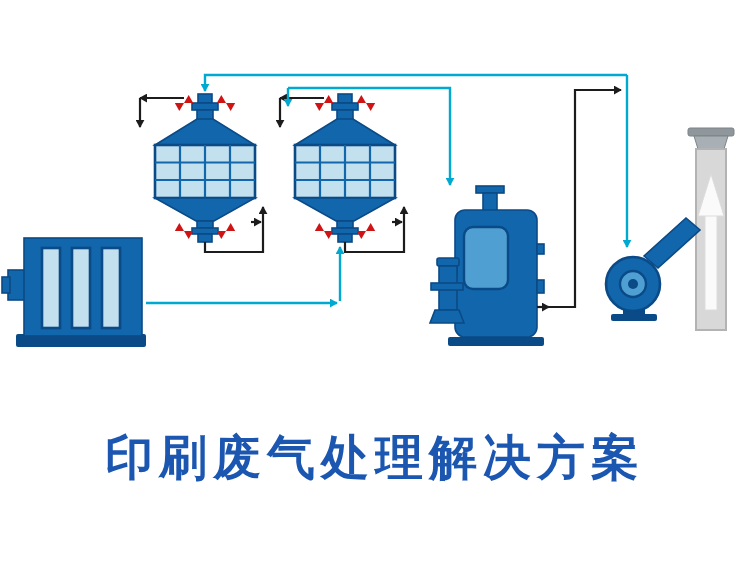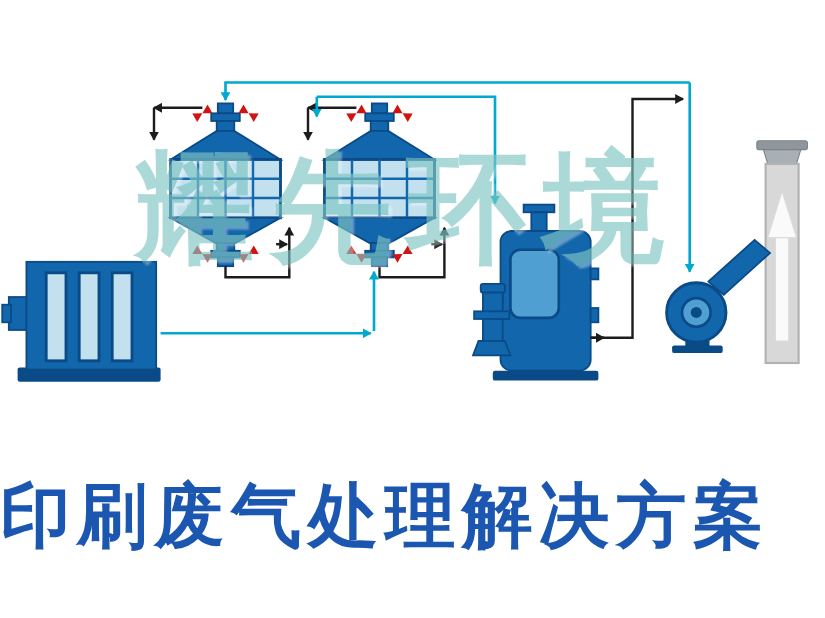--- a/index.html
+++ b/index.html
@@ -35,21 +35,21 @@
   .whitearrow{fill:#fafafa;stroke:#dcdcdc;stroke-width:1;}
   .watermark{
     position:absolute;left:122px;top:116px;z-index:5;pointer-events:none;
     font-size:110px;font-weight:bold;letter-spacing:14px;white-space:nowrap;
     color:var(--watermark-teal);opacity:0.65;
     text-shadow:3px 3px 2px rgba(255,255,255,0.55);
     font-family:"DejaVu Sans","Liberation Sans",sans-serif;
   }
   .title{
     position:absolute;left:0;right:0;top:426px;z-index:6;pointer-events:none;
-    text-align:left;font-size:64px;font-weight:bold;letter-spacing:6px;
+    text-align:center;font-size:48px;font-weight:bold;letter-spacing:6px;
     color:var(--title-blue);
     font-family:Liberation Mono, monospace;
   }
 </style>
 </head>
 <body>
 
 <div class="canvas">
 
   <svg class="diagram" width="750" height="562" viewBox="0 0 750 562" xmlns="http://www.w3.org/2000/svg" xmlns:xlink="http://www.w3.org/1999/xlink">
@@ -148,16 +148,15 @@
     <g>
       <path class="cline" marker-end="url(#mk-c)" d="M627,75 H205 V91"></path>
       <path class="cline" marker-end="url(#mk-c)" d="M627,75 V247"></path>
       <path class="cline" marker-end="url(#mk-c)" d="M288,88 H450 V185"></path>
       <path class="cline" marker-end="url(#mk-c)" d="M288,88 V106"></path>
       <path class="cline" marker-end="url(#mk-c)" d="M146,303 H337"></path>
       <path class="cline" marker-end="url(#mk-c)" d="M340,301 V247"></path>
     </g>
   </svg>
 
-  <div class="watermark">耀先环境</div>
   <div class="title">印刷废气处理解决方案</div>
 
 </div>
 
 </body></html>

